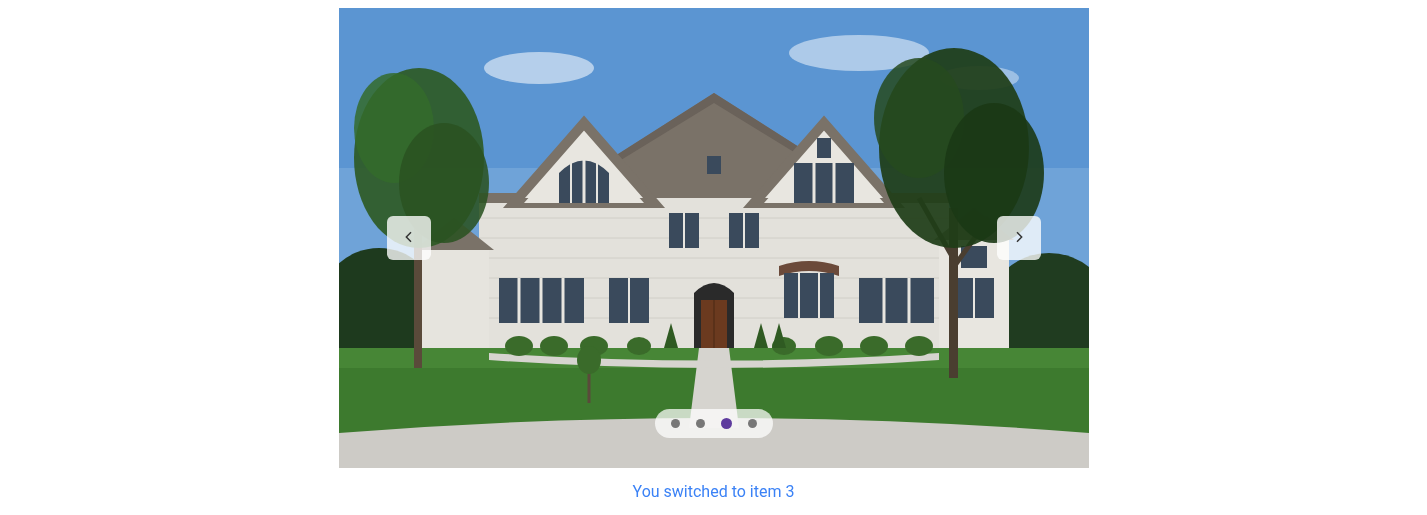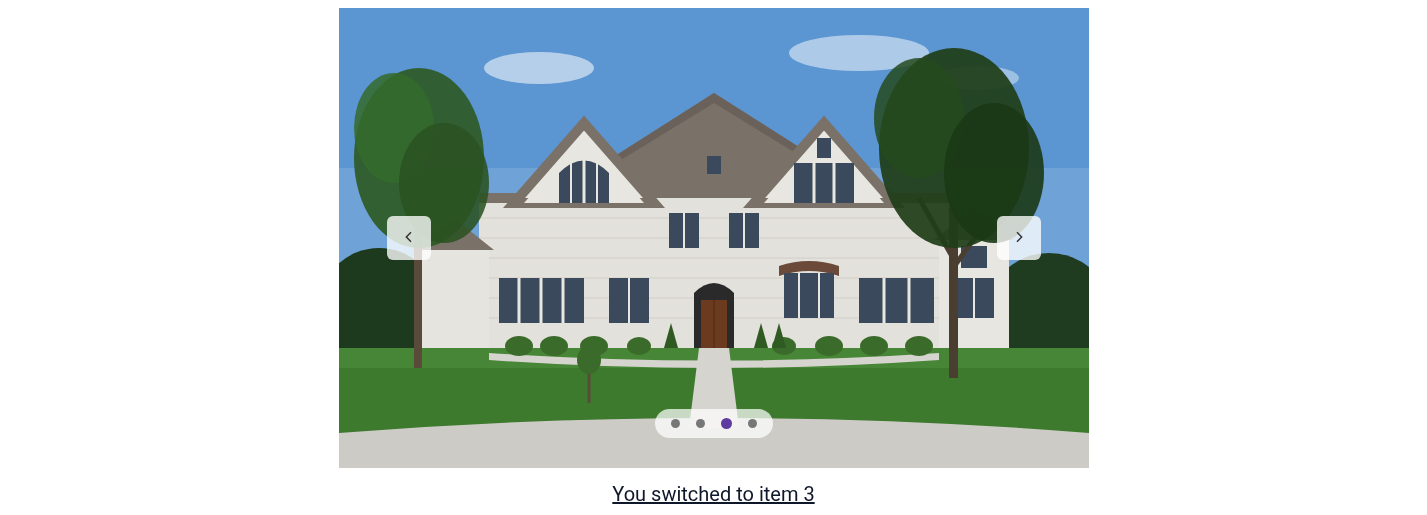--- a/index.html
+++ b/index.html
@@ -91,24 +91,23 @@
     }
 
     .dot.active {
       background: #5e3b9e;
       width: 11px;
       height: 11px;
     }
 
     .status {
       margin-top: 14px;
-      font-size: 20px;
-      color: #0f172a;
+      font-size: 16px;
+      color: #3b82f6;
       font-weight: 400;
-      text-decoration: underline;
     }
   </style>
 </head>
 <body>
 
 <div class="carousel">
 
   <div class="carousel-image">
 
     <svg class="house-svg" viewBox="0 0 750 460" preserveAspectRatio="xMidYMid slice">

